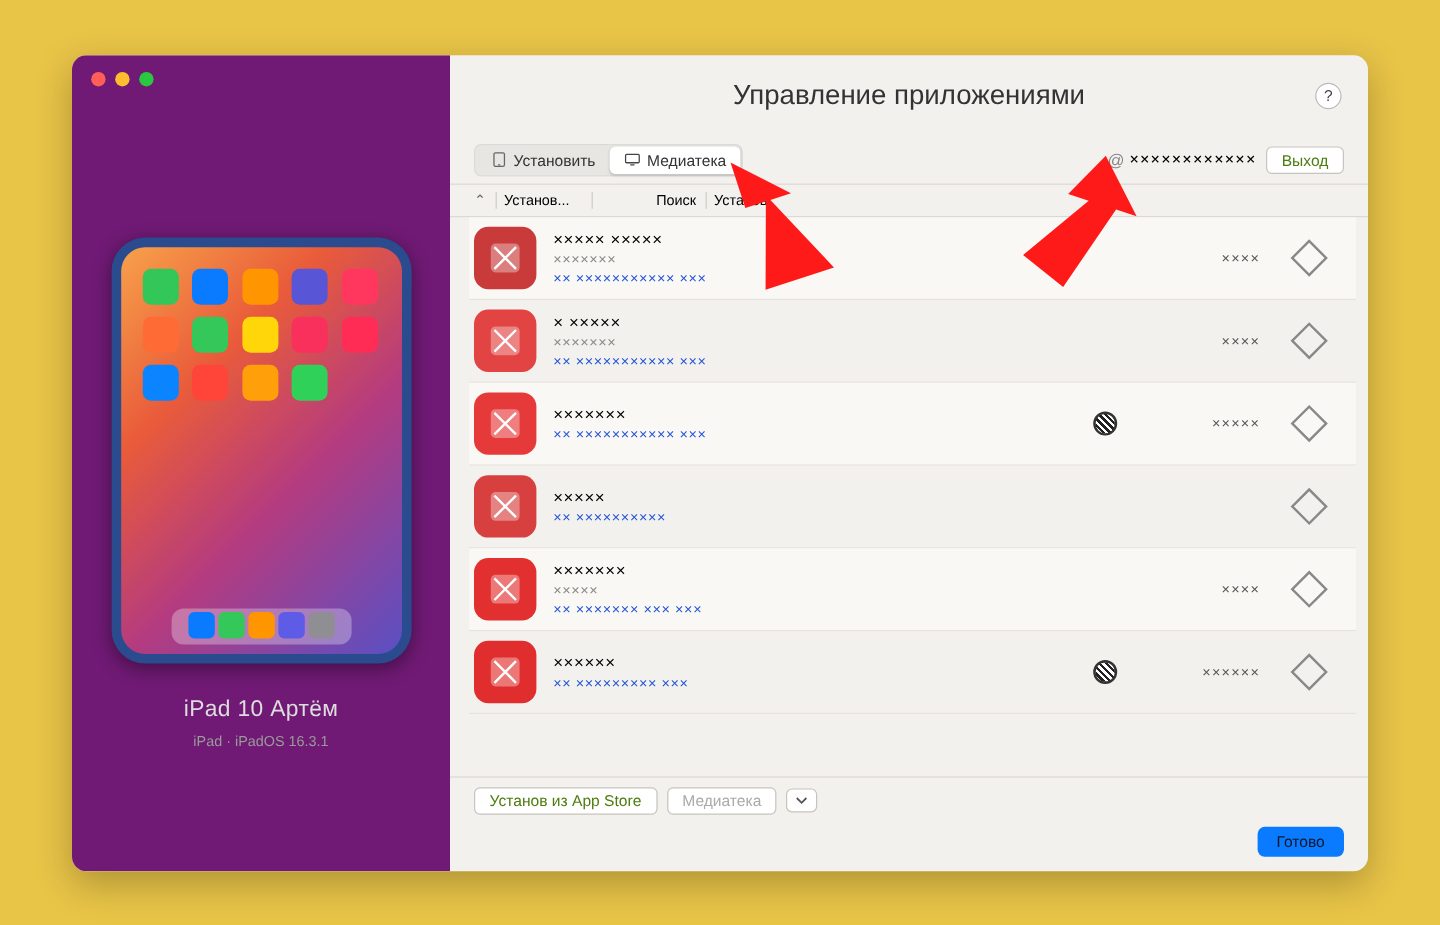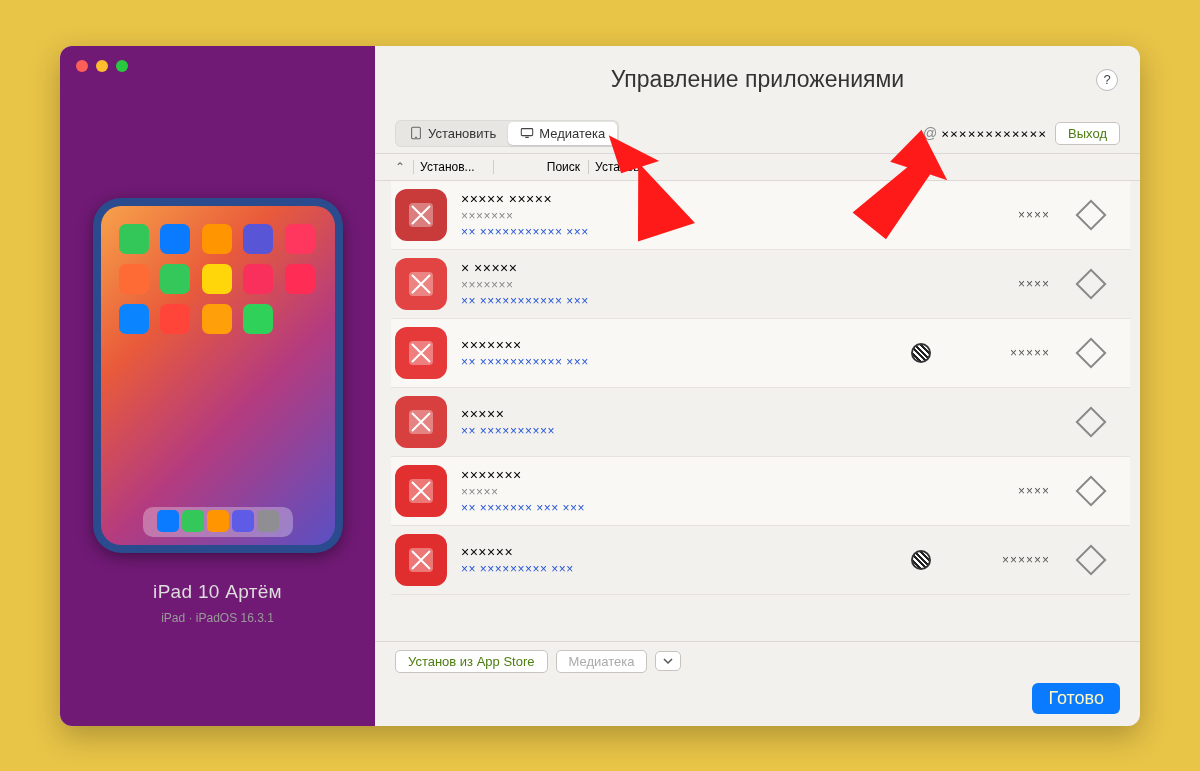--- a/index.html
+++ b/index.html
@@ -121,21 +121,21 @@
   }
   .search-row { display: flex; gap: 8px; align-items: center; }
   .search {
     flex: 1; display: flex; align-items: center; gap: 6px;
     background: #fff; border: 1px solid #d0ccc6; border-radius: 5px;
     padding: 3px 8px;
   }
   .search svg { width: 13px; height: 13px; color: #888; }
   .search input { border: none; outline: none; font-size: 13px; flex: 1; background: transparent; }
   .bottom-right { display: flex; justify-content: flex-end; }
-  .btn-primary { background: #0a7aff; color: #fef9c3; border: none; border-radius: 6px; padding: 5px 16px; font-size: 18px; cursor: pointer; }
+  .btn-primary { background: #0a7aff; color: #0f172a; border: none; border-radius: 6px; padding: 5px 16px; font-size: 13px; cursor: pointer; }
 
   .arrow { position: absolute; z-index: 50; pointer-events: none; }
   .arrow svg { display: block; }
 
   .chevbtn { width: 26px; padding: 3px 0; display: flex; align-items: center; justify-content: center;}
   .chevbtn svg { width: 12px; height: 12px; }
 </style>
 </head>
 <body>
 

